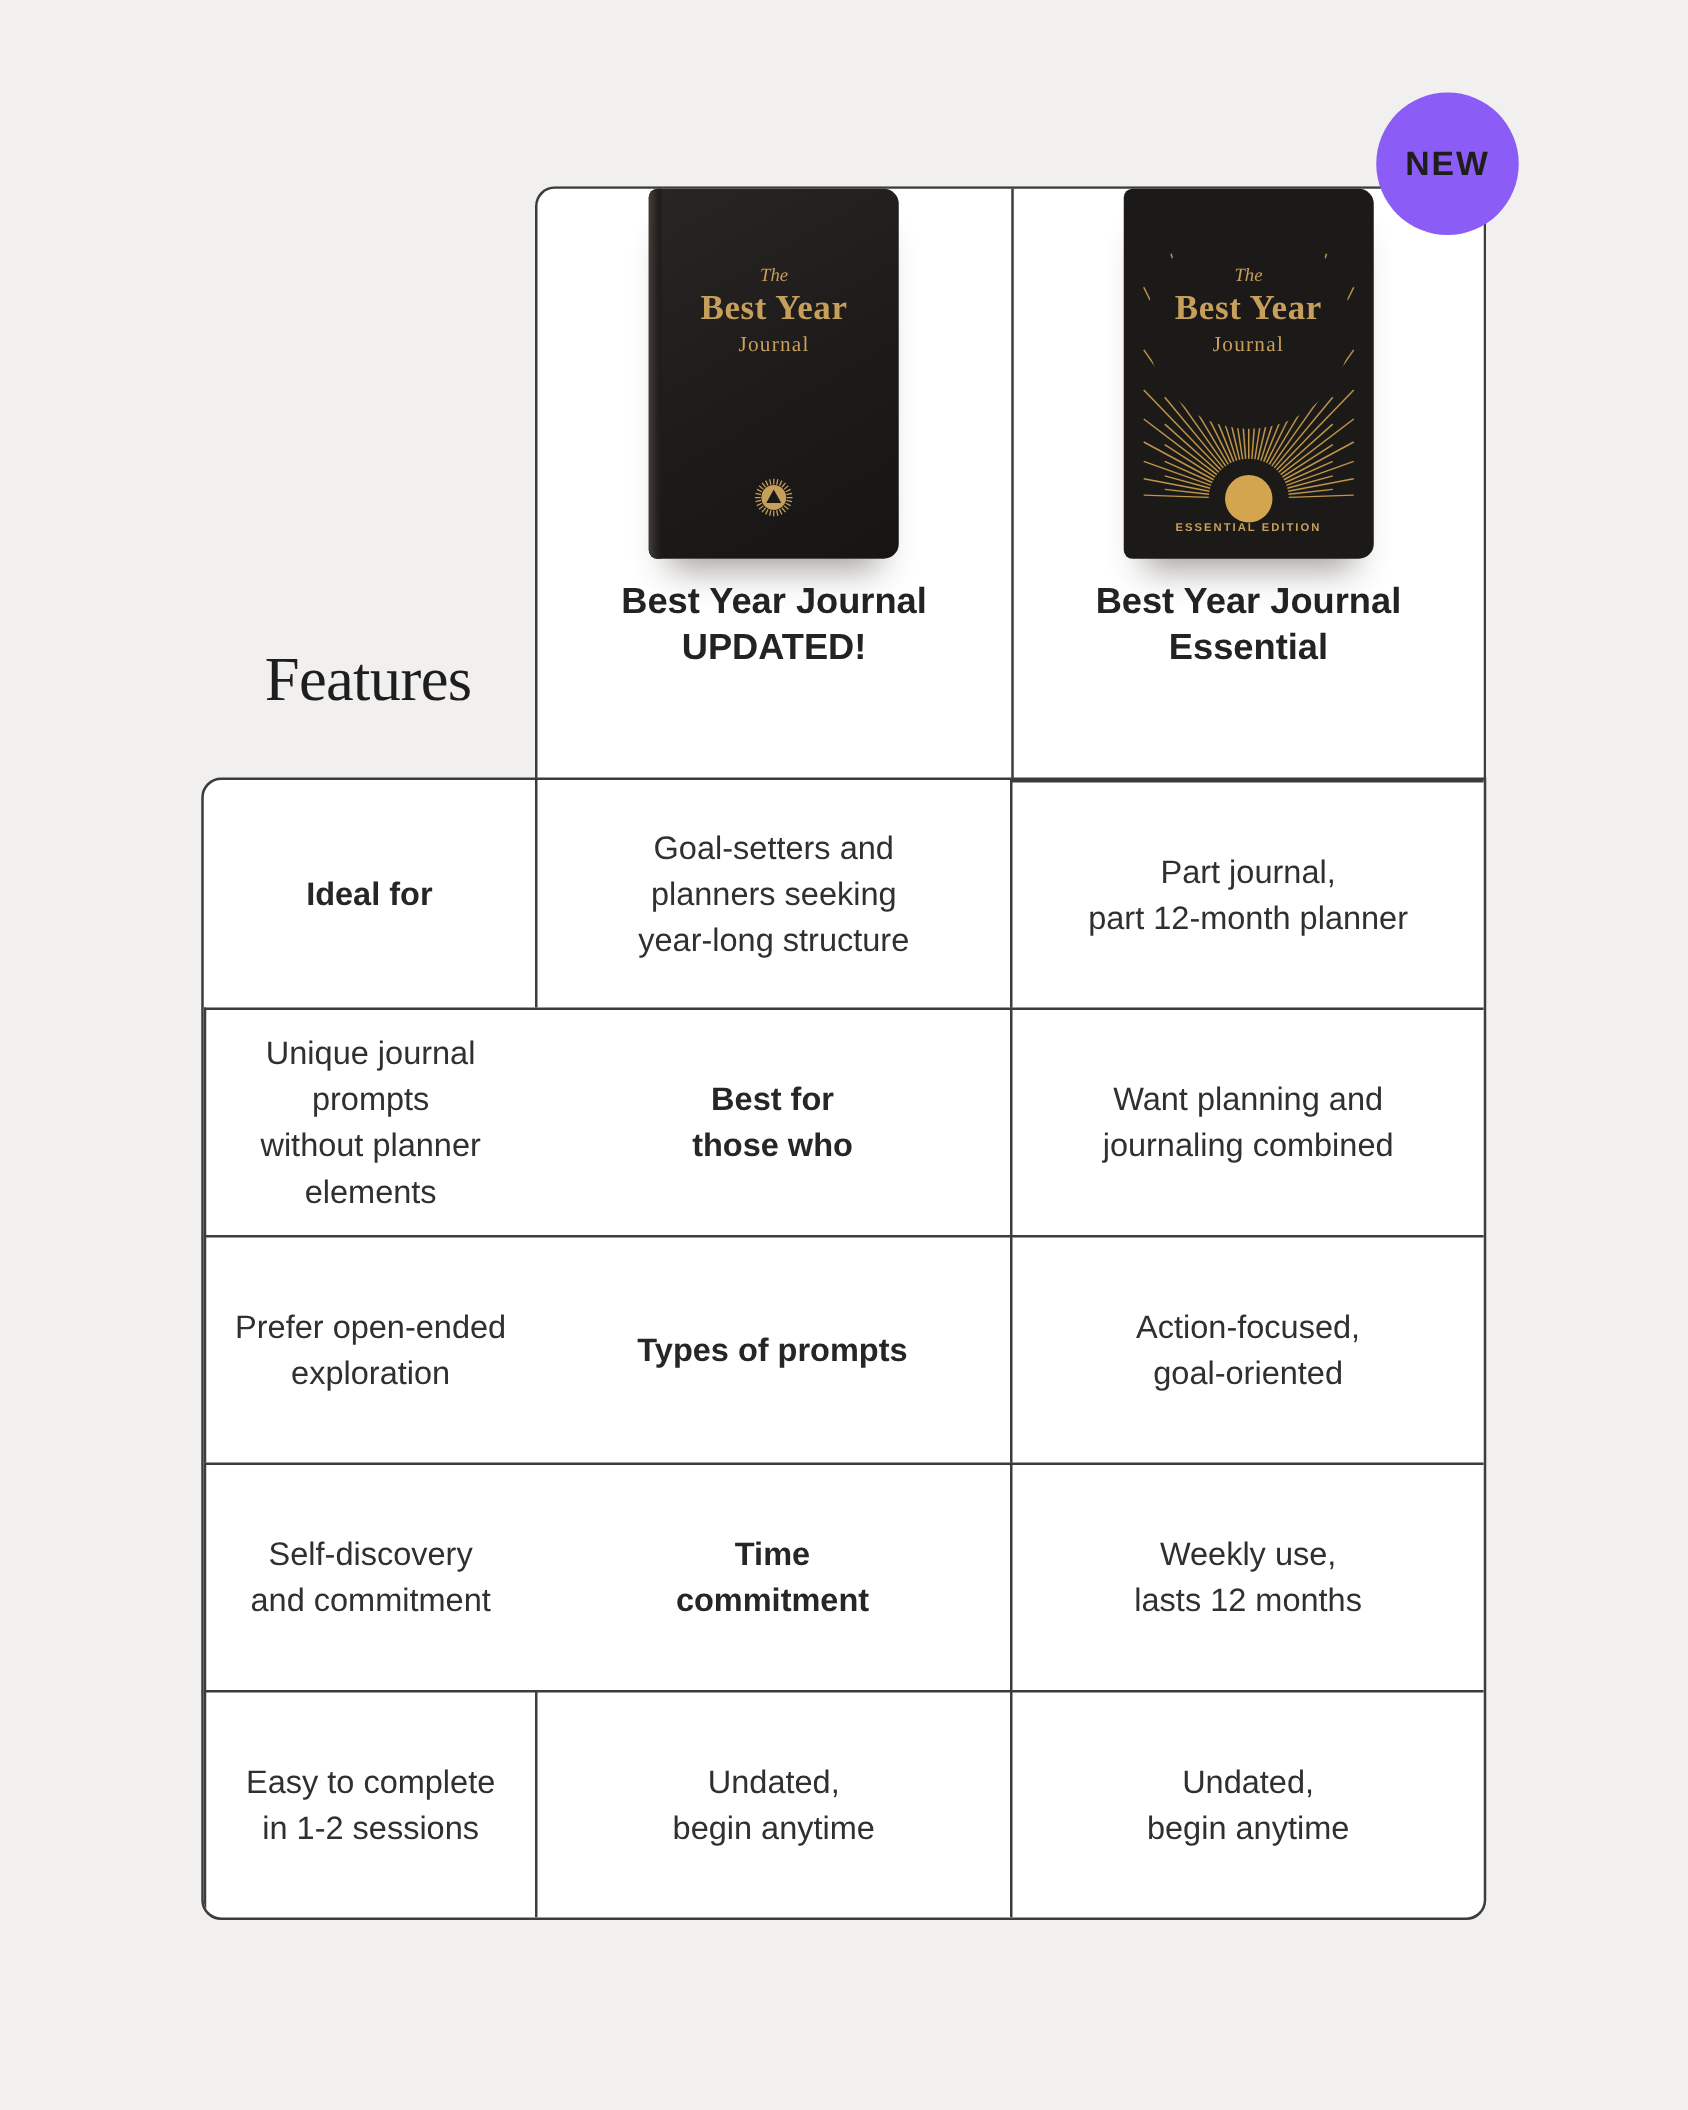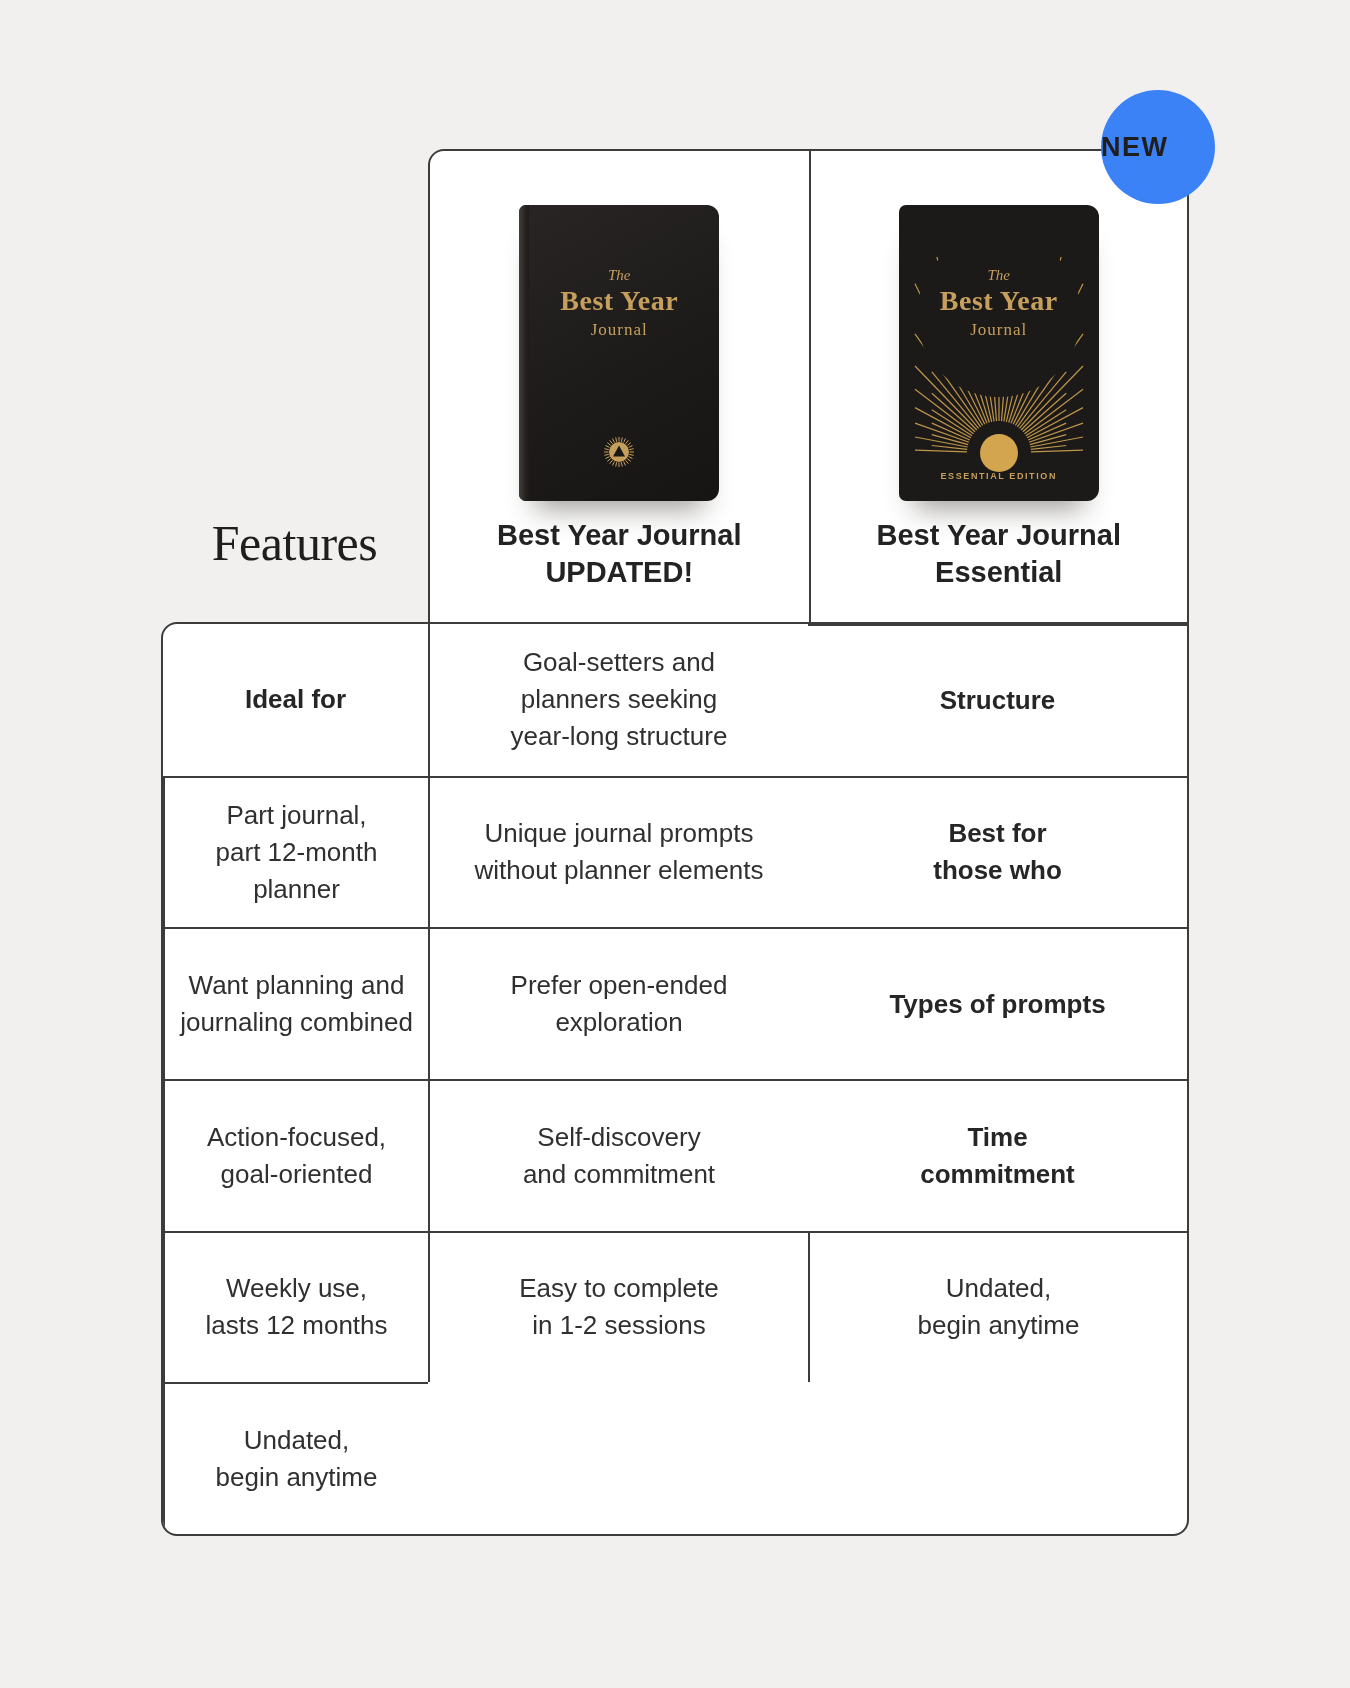--- a/index.html
+++ b/index.html
@@ -7,44 +7,44 @@
   body {
     position:relative;
     background:#F1F0EE;
     font-family:"Liberation Sans", sans-serif;
     color:#2E2E2E;
     overflow:hidden;
   }
 
   
   .new-badge {
-    position:absolute; left:1101px; top:90px; width:114px; height:114px;
-    border-radius:50%; background:#3b82f6; z-index:6;
-    display:flex; align-items:center; 
+    position:absolute; left:1101px; top:74px; width:114px; height:114px;
+    border-radius:50%; background:#8b5cf6; z-index:6;
+    display:flex; align-items:center; justify-content:center;
   }
   .new-badge span {
     font-size:27px; font-weight:800; letter-spacing:1.5px; color:#1F1E1C;
   }
 
   
   .features-heading {
     position:absolute; left:161px; top:514px; width:267px;
     text-align:center; font-family:"Liberation Serif", serif;
     font-size:50px; font-weight:400; color:#1E1E1E; letter-spacing:-0.5px;
     z-index:2;
   }
 
   
   .header-card {
     position:absolute; left:428px; top:149px; width:761px; height:475px;
     background:#FFFFFF; border:2px solid #3C3C3C; border-bottom:none;
     border-radius:16px 16px 0 0; z-index:1;
     display:grid; grid-template-columns:1fr 1fr;
   }
-  .header-col { display:flex; flex-direction:column; align-items:center; padding-top:54px; }
+  .header-col { display:flex; flex-direction:column; align-items:center; }
   .header-col.second { border-left:2px solid #3C3C3C; }
   .product-title { margin-top:16px; text-align:center; font-size:29px; line-height:37px; font-weight:600; color:#232323; }
   .header-col.first .product-title .line2 { font-weight:800; }
 
   
   .book {
     position:relative; width:200px; height:296px;
     background:#1C1A19; border-radius:7px 12px 12px 7px;
     box-shadow:0 24px 26px -16px rgba(45,40,32,0.45);
   }
@@ -205,21 +205,20 @@
   </div>
 
 </div>
 
 <div class="rows-card">
   <div class="cell feature c0 r0">Ideal for</div>
   <div class="cell c1 r0">Goal-setters and
 planners seeking
 year-long structure</div>
 
-  <div class="cell feature c0">Structure</div>
   <div class="cell c1">Part journal,
 part 12-month planner</div>
   <div class="cell c2">Unique journal prompts
 without planner elements</div>
 
   <div class="cell feature c0">Best for
 those who</div>
   <div class="cell c1">Want planning and
 journaling combined</div>
   <div class="cell c2">Prefer open-ended

